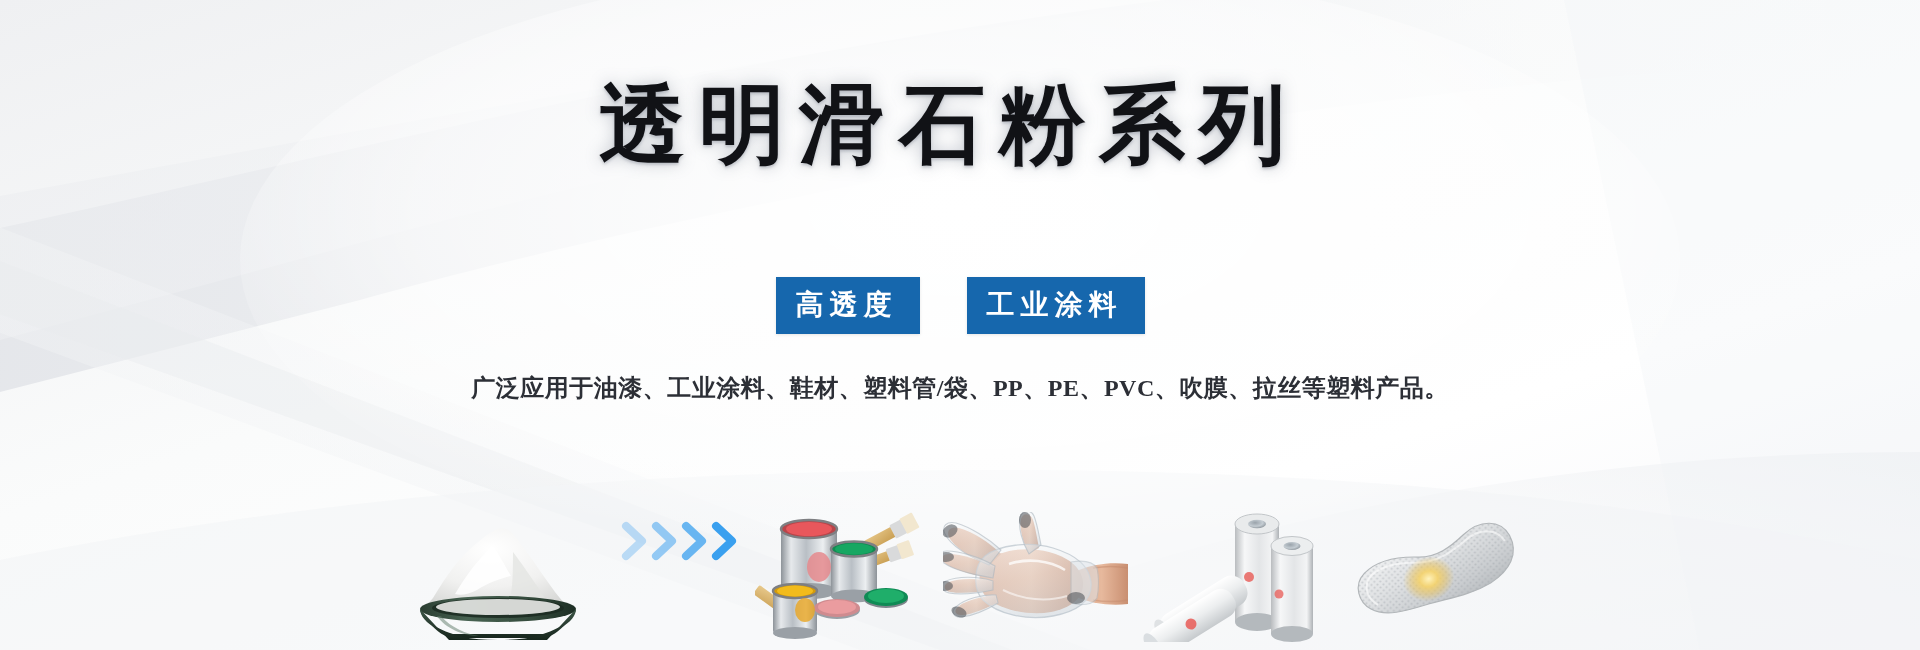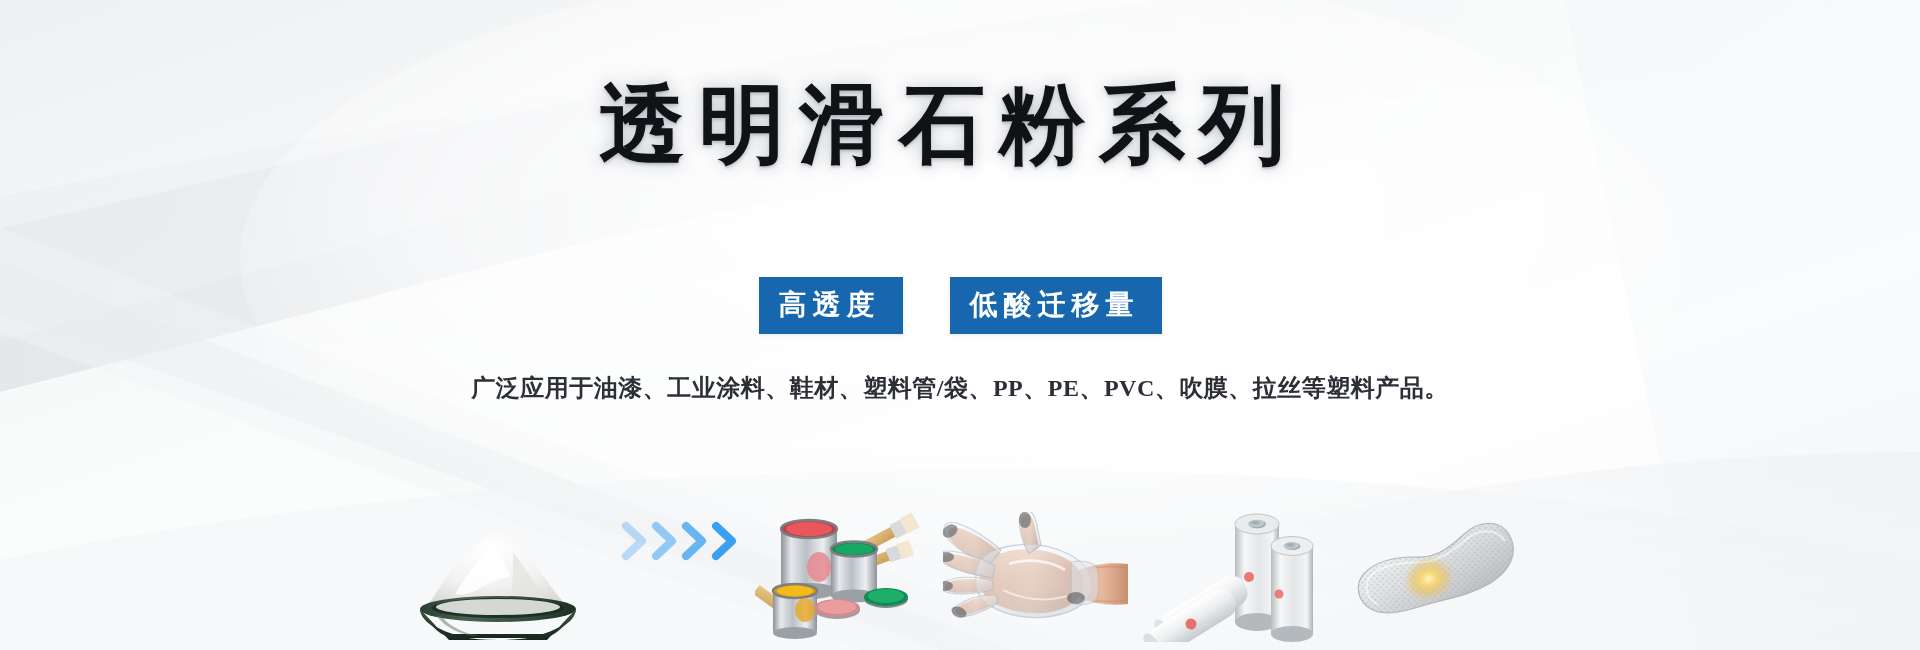--- a/index.html
+++ b/index.html
@@ -181,21 +181,21 @@
 
     <ellipse cx="960" cy="260" rx="720" ry="300" fill="url(#gGlow)"></ellipse>
   </svg>
 
   <div class="headline-wrap">
     <h1 class="headline">透明滑石粉系列</h1>
   </div>
 
   <div class="badges">
     <span class="badge">高透度</span>
-    <span class="badge">低酸迁移量</span>
+    <span class="badge">工业涂料</span>
   </div>
 
   <p class="subdesc">广泛应用于油漆、工业涂料、鞋材、塑料管/袋、PP、PE、PVC、吹膜、拉丝等塑料产品。</p>
 
   <div class="strip">
 
     <div class="strip-item w-bowl">
       <svg class="thumb-svg" width="215" height="130" viewBox="0 0 215 130" aria-hidden="true">
         <defs>
           <linearGradient id="bowlG" x1="0" y1="0" x2="0" y2="1">

